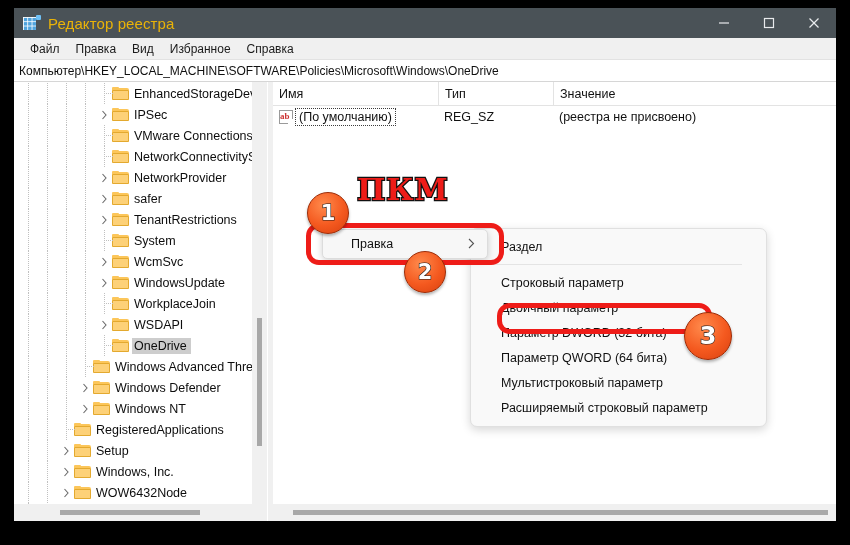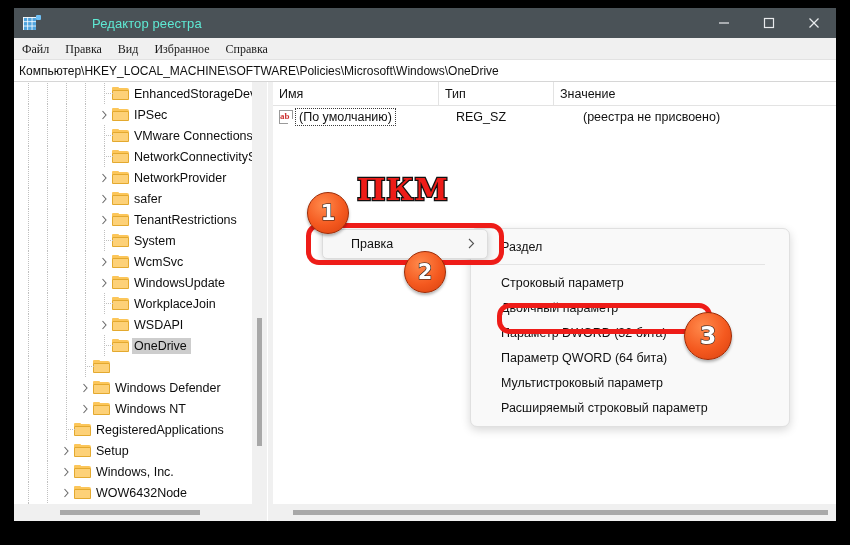--- a/index.html
+++ b/index.html
@@ -42,35 +42,34 @@
     background-image:
       linear-gradient(to right, rgba(255,255,255,.95) 1px, transparent 1px),
       linear-gradient(to bottom, rgba(255,255,255,.95) 1px, transparent 1px);
     background-size: 4.3px 4.3px;
   }
   .title-icon .spark {
     position: absolute; right: -2px; top: 0px; width: 5px; height: 5px;
     background: #6fc0f5; border-radius: 1px;
   }
   .title-text {
-    color: #5eead4; font-size: 13px; letter-spacing: .1px; margin-left: 44px;
+    color: #eab308; font-size: 15px; letter-spacing: .1px;
   }
   .win-controls { position: absolute; right: 0; top: 0; height: 30px; display: flex; }
   .wc {
     width: 45px; height: 30px; display: flex; align-items: center; justify-content: center;
     color: #e8eaec;
   }
   .wc svg { display: block; }
 
   
   .menubar {
     height: 22px; flex: 0 0 22px; background: #f0f0f0;
-    display: flex; align-items: center; 
+    display: flex; align-items: center; padding-left: 8px;
     border-bottom: 1px solid #e2e2e2;
-    font-family: Liberation Serif, serif;
   }
   .menubar .mi {
     font-size: 12px; color: #1a1a1a; padding: 2px 8px; line-height: 16px;
   }
 
   
   .addressbar {
     height: 22px; flex: 0 0 22px; background: #fff;
     display: flex; align-items: center; padding-left: 5px;
     border-bottom: 1px solid #d6d6d6;
@@ -141,21 +140,21 @@
 
   
   .lv-header {
     height: 24px; flex: 0 0 24px; background: #fff;
     border-bottom: 1px solid #e3e3e3; display: flex; align-items: center;
     font-size: 12.5px; color: #111;
   }
   .lv-col { position: relative; height: 24px; display: flex; align-items: center; padding-left: 6px; }
   .lv-col + .lv-col { border-left: 1px solid #e3e3e3; }
   .lv-body { flex: 1 1 auto; position: relative; background: #fff; overflow: hidden; }
-  .lv-row { height: 21px; display: flex; align-items: flex-start; font-size: 12.5px; color: #111; gap: 12px; }
+  .lv-row { height: 21px; display: flex; align-items: flex-start; font-size: 12.5px; color: #111; }
   .lv-cell { padding-left: 6px; display: flex; align-items: center; height: 21px; overflow: hidden; white-space: nowrap; }
   .ab-icon {
     width: 14px; height: 14px; position: relative; flex: 0 0 14px; margin-right: 3px;
     background: #fff; border: 1px solid #9a9a9a;
   }
   .ab-icon span {
     position: absolute; left: 0px; top: -1px; font-size: 9px; font-weight: bold;
     color: #c33; font-family: "Liberation Serif", serif; line-height: 12px;
   }
   .ab-icon::after {
@@ -182,21 +181,21 @@
     position: absolute; left: 322px; top: 229px; width: 166px; height: 30px;
     background: #f7f7f7; border: 1px solid #dcdcdc; border-radius: 5px;
     box-shadow: 0 2px 7px rgba(0,0,0,.18);
     display: flex; align-items: center; z-index: 30;
   }
   .ctx-parent .label { font-size: 12.5px; color: #111; margin-left: 28px; }
   .ctx-parent .sub-arrow { position: absolute; right: 12px; top: 50%; transform: translateY(-50%); }
 
   
   .ctx-sub {
-    position: absolute; left: 470px; top: 228px; width: 320px;
+    position: absolute; left: 470px; top: 228px; width: 297px;
     background: #f9f9f9; border: 1px solid #e0e0e0; border-radius: 7px;
     box-shadow: 0 3px 10px rgba(0,0,0,.16);
     padding: 5px 14px 6px 0; z-index: 25;
   }
   .ctx-item {
     height: 25px; display: flex; align-items: center;
     font-size: 12.5px; color: #111; padding-left: 30px;
   }
   .ctx-sep { height: 1px; background: #e4e4e4; margin: 5px 10px 5px 10px; }
   .badge {
@@ -496,20 +495,21 @@
                 <div class="guide" style="left: 90px;"></div>
               </div>
               <div class="trow">
                 <div style="width: 63px; flex: 0 0 63px; height: 21px;"></div>
                 <div class="chev empty"></div>
                 <div class="folder">
                   <div class="tab"></div>
                   <div class="back"></div>
                   <div class="front"></div>
                 </div>
+                <div class="tlabel">Windows Advanced Thre</div>
                 <div class="guide" style="left: 14px;"></div>
                 <div class="guide" style="left: 33px;"></div>
                 <div class="guide" style="left: 52px;"></div>
                 <div class="elbow" style="left: 71px;"></div>
                 <div class="guide" style="left: 71px;"></div>
               </div>
               <div class="trow">
                 <div style="width: 63px; flex: 0 0 63px; height: 21px;"></div>
                 <div class="chev">
                   <svg width="7" height="10" viewBox="0 0 7 10">

